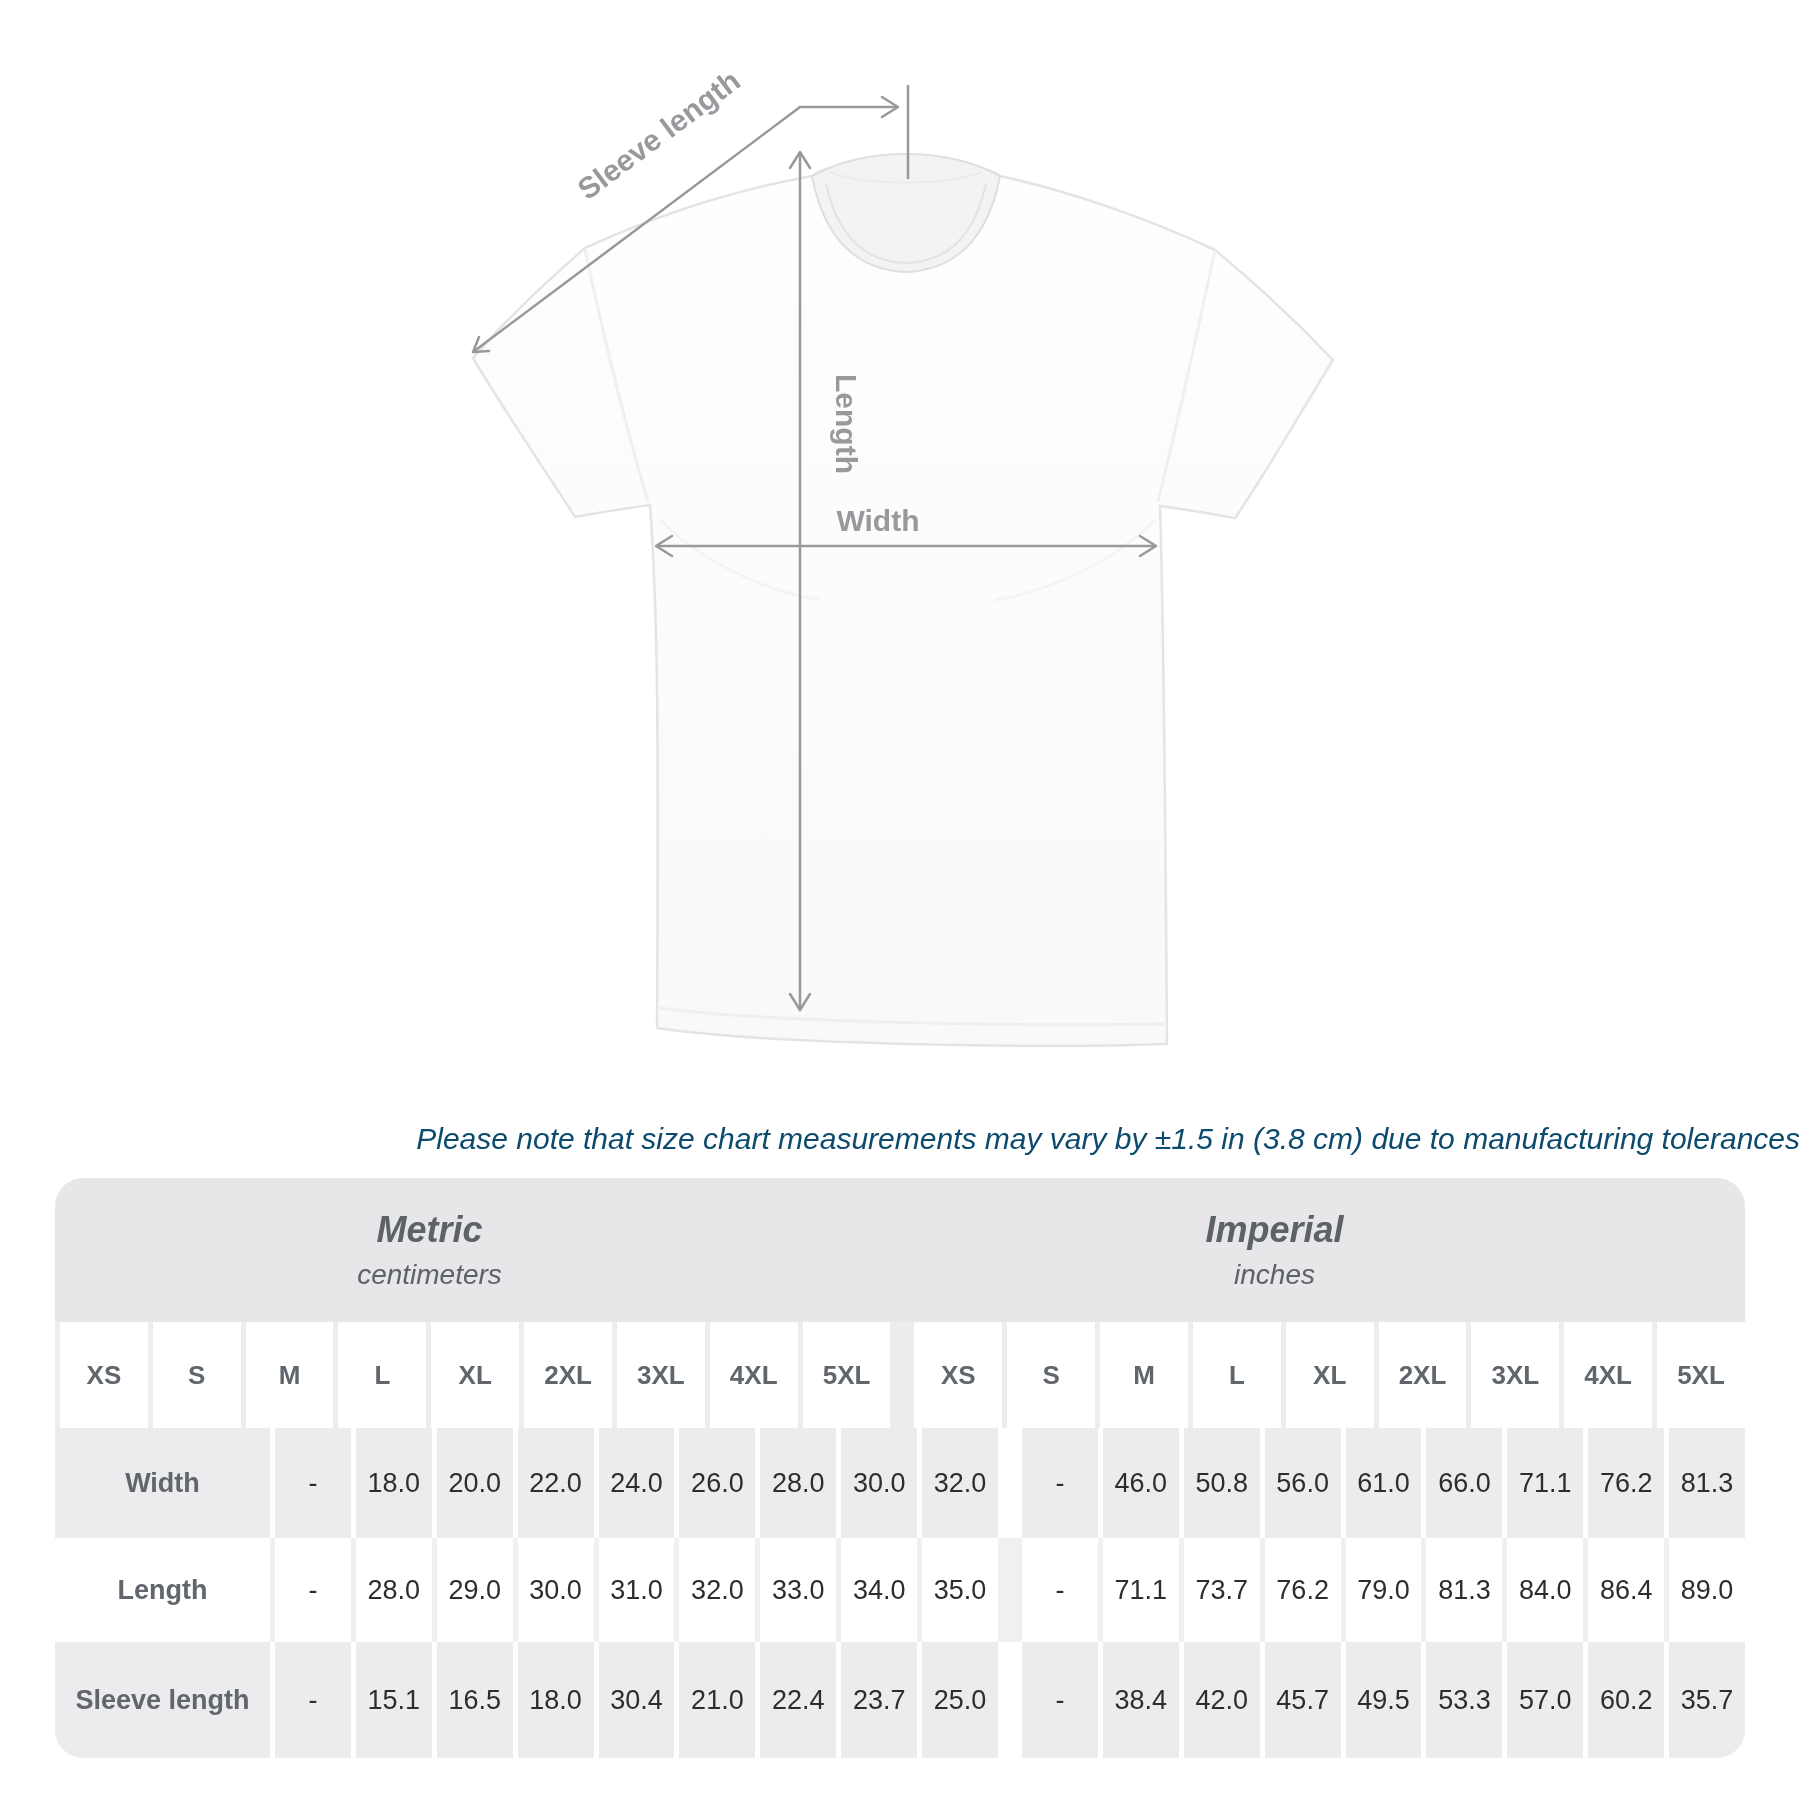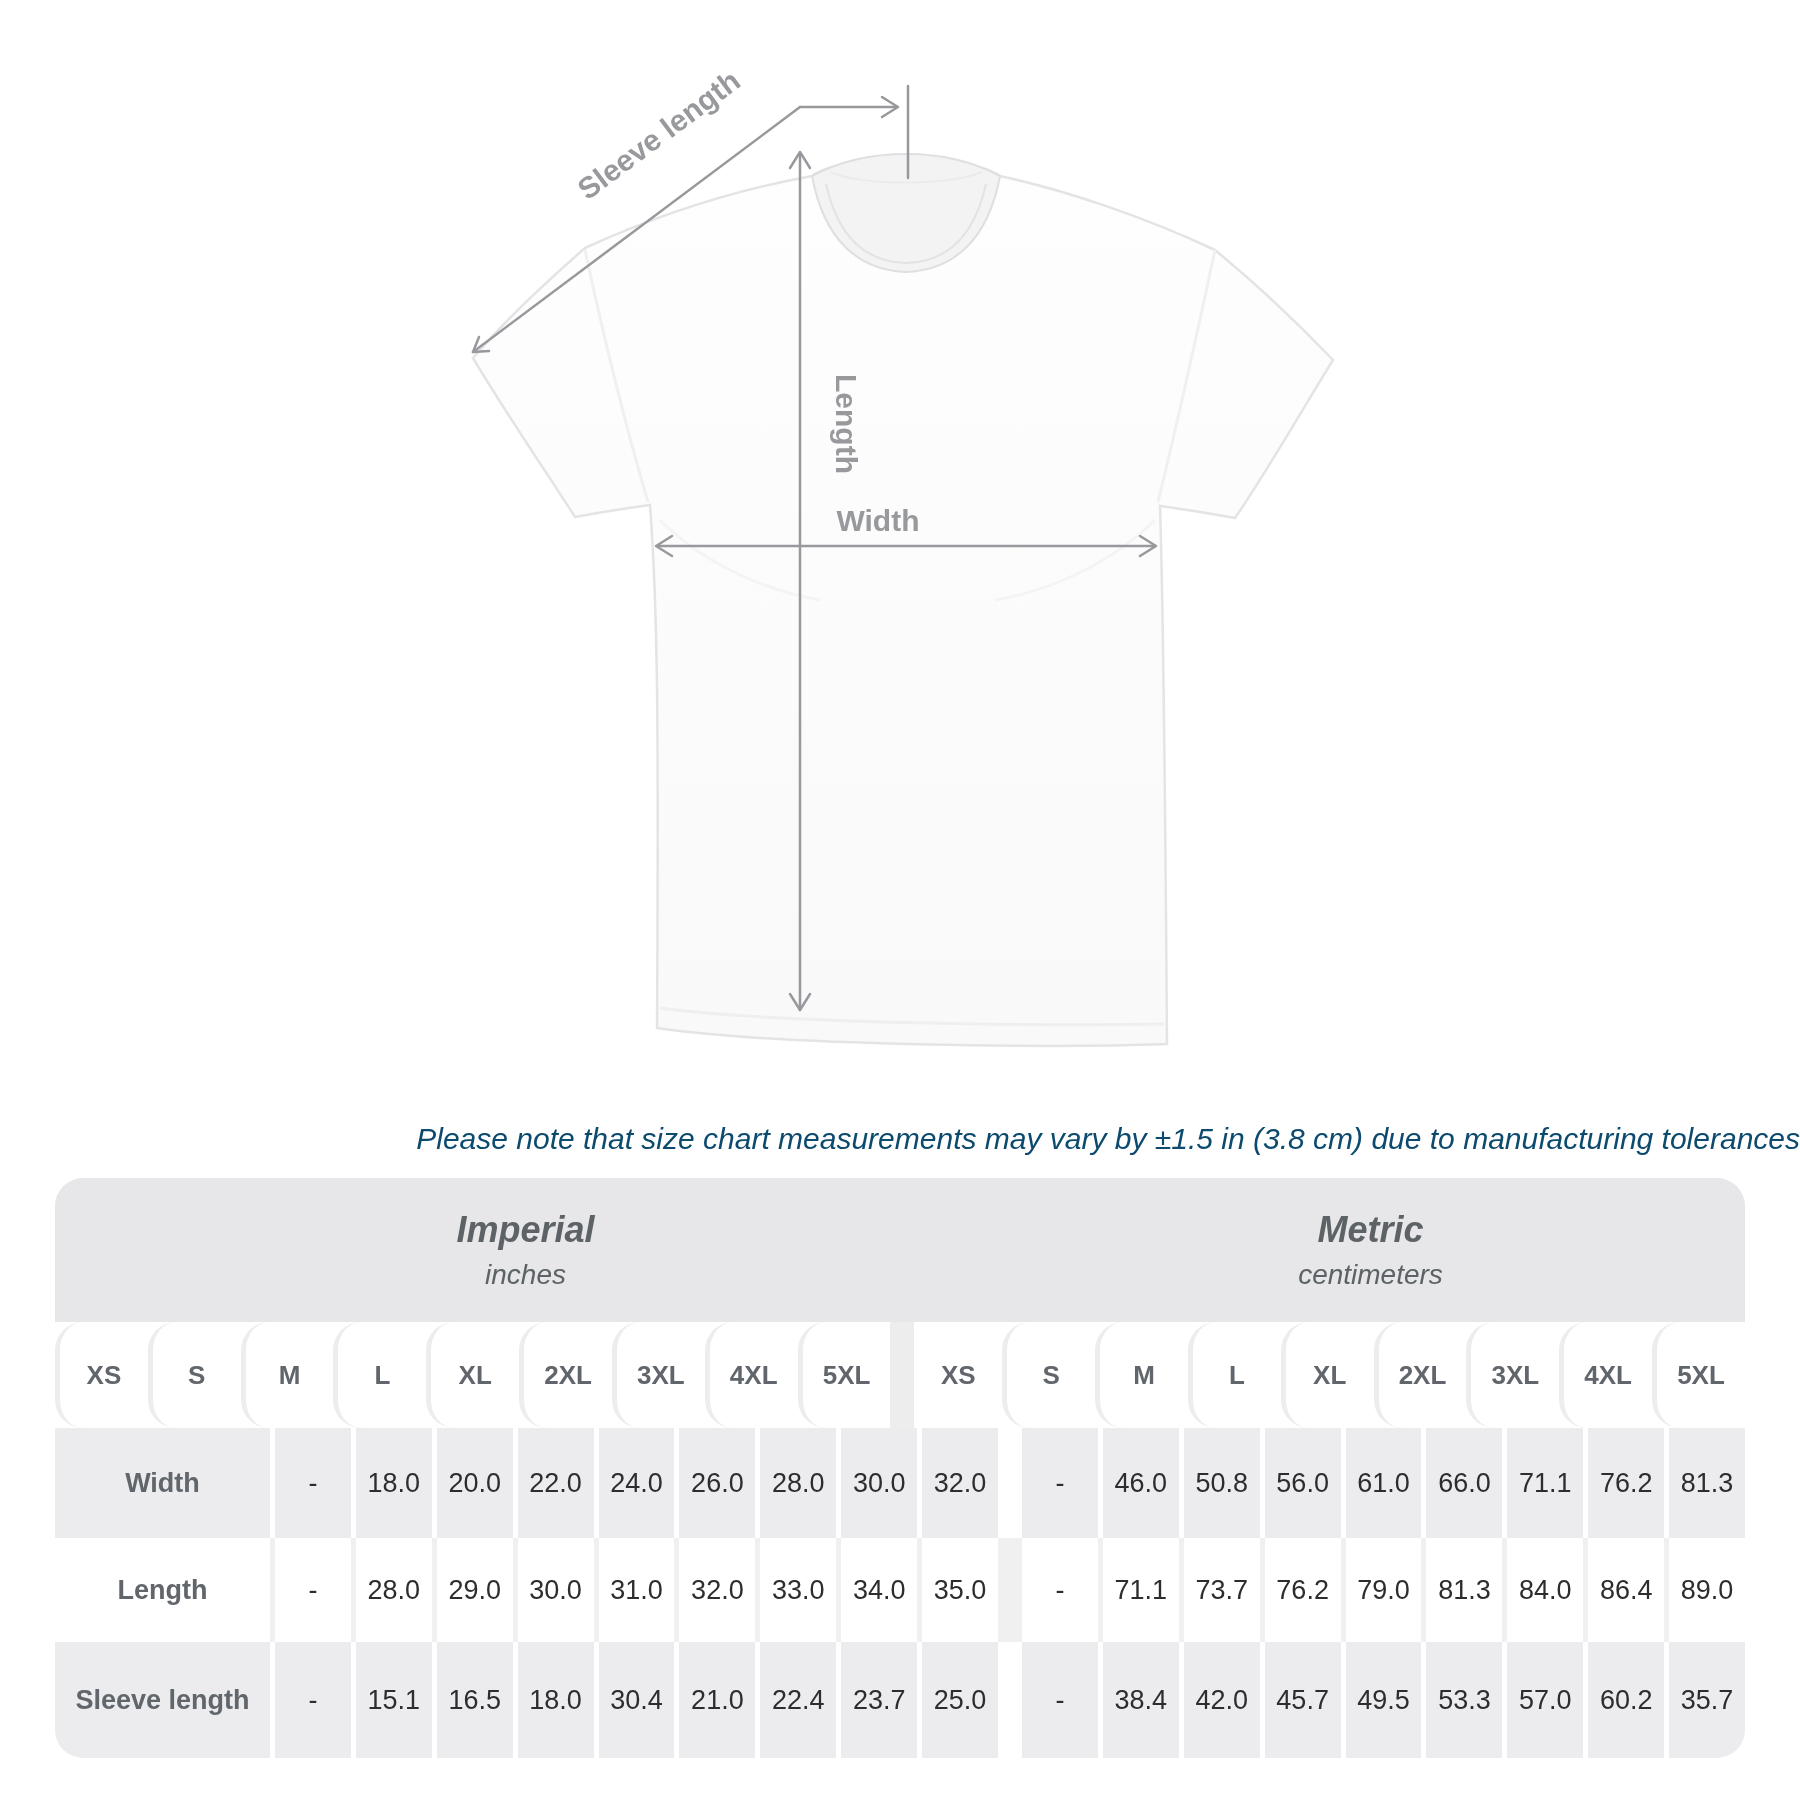--- a/index.html
+++ b/index.html
@@ -25,21 +25,21 @@
   .trow{display:flex;align-items:stretch;}
   .trow.header{height:106px;background:#ffffff;--sep:#ededee;}
   .trow.r1{height:110px;background:#ececee;--sep:#ffffff;}
   .trow.r2{height:104px;background:#ffffff;--sep:#f0f0f1;}
   .trow.r3{height:116px;background:#ececee;--sep:#ffffff;}
 
   .lcell{width:215px;display:flex;align-items:center;justify-content:center;
          font-size:27px;font-weight:bold;color:#60666b;}
   .c{flex:1;display:flex;align-items:center;justify-content:center;
      font-size:27px;color:#2b2d2f;border-left:5px solid var(--sep);}
-  .c.hdr{font-weight:bold;color:#60666b;font-size:26px;border-radius:28px;}
+  .c.hdr{font-weight:bold;color:#60666b;font-size:26px;}
   .c.ng{border-left:none;}
   .gap{width:24px;background:var(--sep);}
 
   
   #diagram{position:absolute;top:0;left:0;}
   .meas{stroke:#97999c;stroke-width:2.5;fill:none;stroke-linecap:round;stroke-linejoin:round;}
   .meas-label{fill:#97999c;font-size:30px;font-weight:bold;font-family:"Liberation Sans", sans-serif;}
 </style>
 </head>
 <body>
@@ -110,27 +110,27 @@
       <path d="M 1140 536 L 1156 546 L 1140 556"></path>
     </g>
     <text class="meas-label" x="878" y="531" text-anchor="middle">Width</text>
   </svg>
 
   <div class="subtitle">Please note that size chart measurements may vary by ±1.5 in (3.8 cm) due to manufacturing tolerances</div>
 
   <div id="size-table">
 
     <div class="band">
+      <div class="band-group band-right">
+        <div class="g-label">Metric</div>
+        <div class="g-sub">centimeters</div>
+      </div>
       <div class="band-group band-left">
         <div class="g-label">Imperial</div>
         <div class="g-sub">inches</div>
-      </div>
-      <div class="band-group band-right">
-        <div class="g-label">Metric</div>
-        <div class="g-sub">centimeters</div>
       </div>
     </div>
 
     <div class="trow header">
       <div class="c hdr">XS</div>
       <div class="c hdr">S</div>
       <div class="c hdr">M</div>
       <div class="c hdr">L</div>
       <div class="c hdr">XL</div>
       <div class="c hdr">2XL</div>

